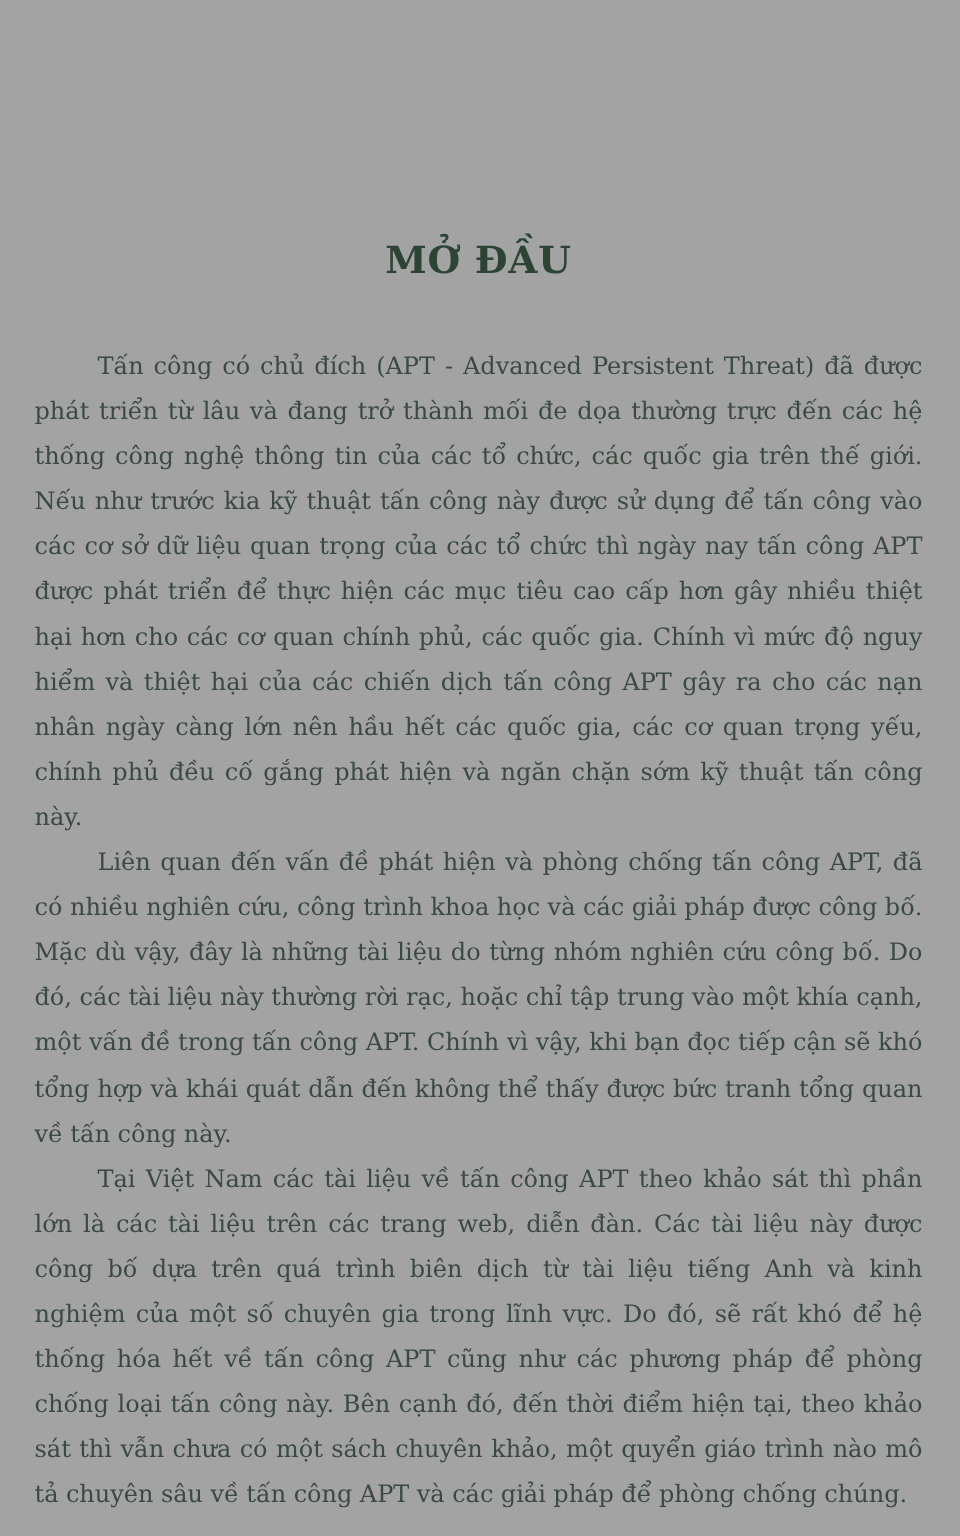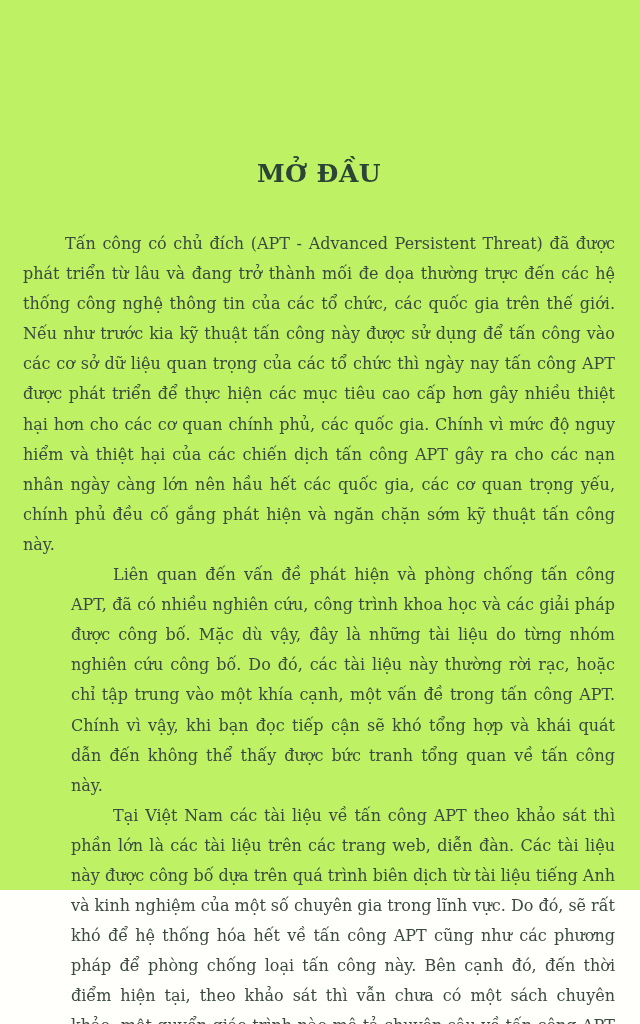--- a/index.html
+++ b/index.html
@@ -12,22 +12,22 @@
     height: 1024px;
     background: #fffffc;
     font-family: "DejaVu Serif", "Liberation Serif", serif;
     overflow: hidden;
   }
 
   .page {
     position: relative;
     box-sizing: border-box;
     width: 640px;
-    height: 890px;
-    background: #bef264;
+    height: 1024px;
+    background: #a3a3a3;
     padding: 0 25px 0 23px;
   }
 
   .page-title {
     margin: 0;
     padding: 0;
     text-align: center;
     color: #2b4435;
     font-family: "DejaVu Serif", "Liberation Serif", serif;
     font-weight: 700;
@@ -50,21 +50,20 @@
     text-align: justify;
     text-justify: inter-word;
     text-indent: 42px;
     hyphens: none;
     word-spacing: -0.1px;
   }
 
   
   .para + .para {
     margin-top: 0;
-    margin-left: 48px;
   }
 </style>
 </head>
 <body>
 
 <div class="page">
 
   <h1 class="page-title">MỞ ĐẦU</h1>
 
   <div class="body-copy">

